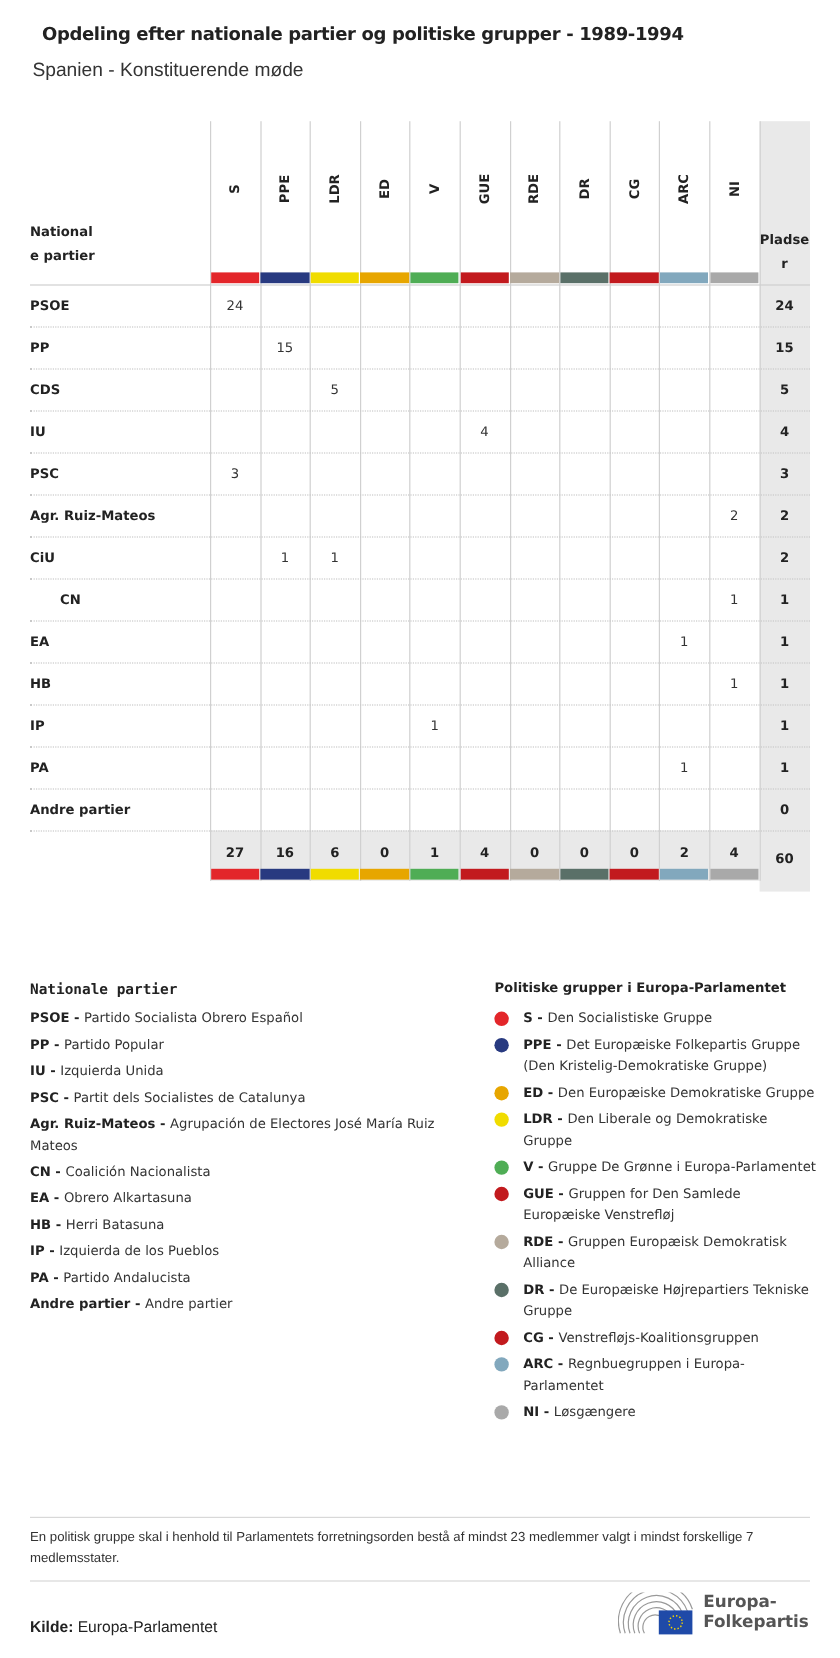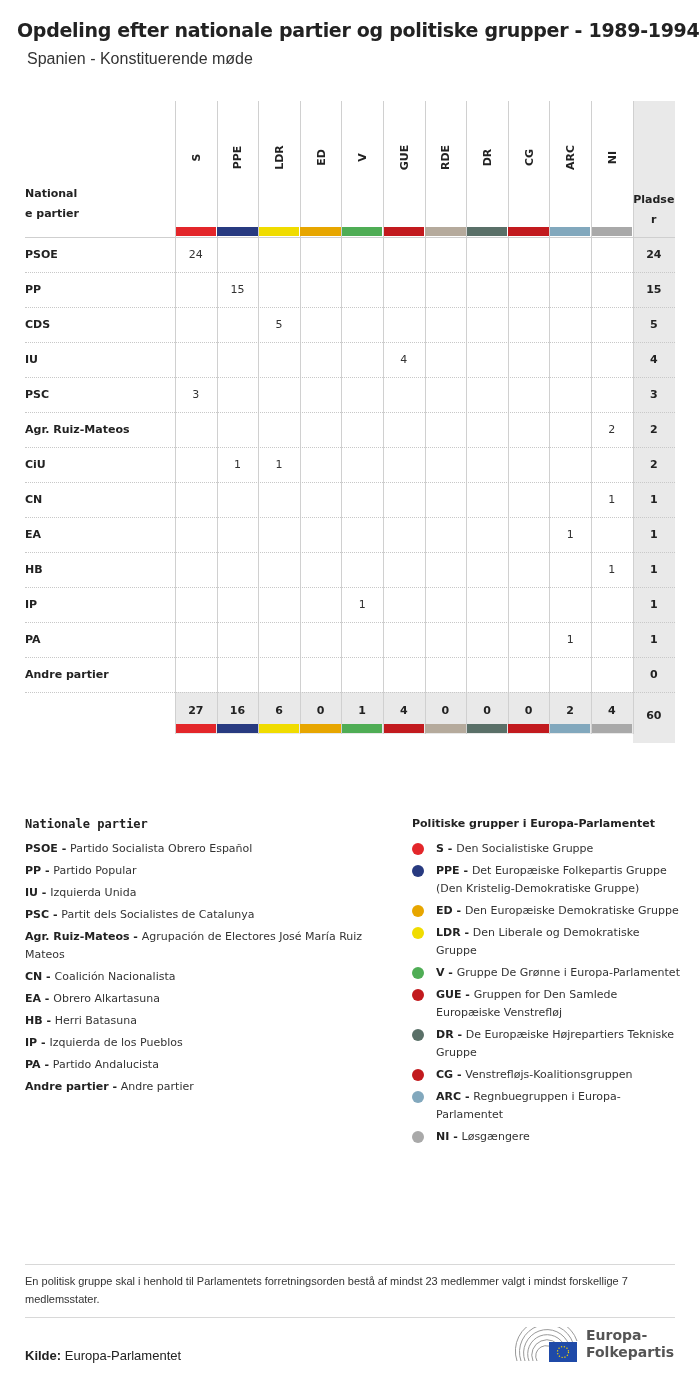--- a/index.html
+++ b/index.html
@@ -1,17 +1,17 @@
 <!DOCTYPE html>
 <html><head>
 <meta charset="utf-8">
 <style>
   * { box-sizing: border-box; margin: 0; padding: 0; }
   body { width: 700px; height: 1382px; background: #fff; font-family: "DejaVu Sans", sans-serif; color: #222; position: relative; overflow: hidden; }
-  .title { position: absolute; left: 17px; top: 19px; font-size: 19px; font-weight: bold; letter-spacing: -0.3px; color: #222; }
+  .title { position: absolute; left: 35px; top: 19px; font-size: 15px; font-weight: bold; letter-spacing: -0.3px; color: #222; }
   .subtitle { position: absolute; left: 27px; top: 50px; font-size: 16px; font-family: "Liberation Sans", sans-serif; color: #333; }
 
   #table { position: absolute; left: 25px; top: 101px; width: 650px; height: 645px; }
   .vline { position: absolute; top: 0; width: 1px; background: #d0d0d0; }
   .pladser-bg { position: absolute; background: #e9e9e9; }
   .col-head { position: absolute; font-size: 11px; font-weight: bold; color: #222; transform: rotate(-90deg); transform-origin: center; white-space: nowrap; text-align: center; width: 40px; }
   .color-bar { position: absolute; height: 9px; }
   .np-label { position: absolute; left: 0; font-size: 11px; font-weight: bold; line-height: 20px; color: #222; }
   .hline-solid { position: absolute; left: 0; height: 1px; background: #cfcfcf; }
   .hline-dot { position: absolute; left: 0; height: 0; border-top: 1px dotted #c8c8c8; }
@@ -128,21 +128,21 @@
     <div class="hline-dot" style="top: 311px; width: 650px;"></div>
     <div class="row-label" style="top: 322px;">Agr. Ruiz-Mateos</div>
     <div class="cell" style="left: 566px; width: 41.6px; top: 322px;">2</div>
     <div class="cell-total" style="left: 607.6px; width: 42.4px; top: 322px;">2</div>
     <div class="hline-dot" style="top: 346px; width: 650px;"></div>
     <div class="row-label" style="top: 357px;">CiU</div>
     <div class="cell" style="left: 191.6px; width: 41.6px; top: 357px;">1</div>
     <div class="cell" style="left: 233.2px; width: 41.6px; top: 357px;">1</div>
     <div class="cell-total" style="left: 607.6px; width: 42.4px; top: 357px;">2</div>
     <div class="hline-dot" style="top: 381px; width: 650px;"></div>
-    <div class="row-label" style="top: 392px;">CN</div>
+    <div class="row-label" style="top: 392px; margin-left: 25px;">CN</div>
     <div class="cell" style="left: 566px; width: 41.6px; top: 392px;">1</div>
     <div class="cell-total" style="left: 607.6px; width: 42.4px; top: 392px;">1</div>
     <div class="hline-dot" style="top: 416px; width: 650px;"></div>
     <div class="row-label" style="top: 427px;">EA</div>
     <div class="cell" style="left: 524.4px; width: 41.6px; top: 427px;">1</div>
     <div class="cell-total" style="left: 607.6px; width: 42.4px; top: 427px;">1</div>
     <div class="hline-dot" style="top: 451px; width: 650px;"></div>
     <div class="row-label" style="top: 462px;">HB</div>
     <div class="cell" style="left: 566px; width: 41.6px; top: 462px;">1</div>
     <div class="cell-total" style="left: 607.6px; width: 42.4px; top: 462px;">1</div>
@@ -177,20 +177,21 @@
   </div>
 
 <div class="legend-title-right">Politiske grupper i Europa-Parlamentet</div>
 <div class="legend-right" id="legend-right">
     <div class="item"><span class="dot" style="background: rgb(227, 38, 42);"></span><b>S - </b><span>Den Socialistiske Gruppe</span></div>
     <div class="item"><span class="dot" style="background: rgb(40, 58, 128);"></span><b>PPE - </b><span>Det Europæiske Folkepartis Gruppe (Den Kristelig-Demokratiske Gruppe)</span></div>
     <div class="item"><span class="dot" style="background: rgb(231, 166, 0);"></span><b>ED - </b><span>Den Europæiske Demokratiske Gruppe</span></div>
     <div class="item"><span class="dot" style="background: rgb(240, 220, 0);"></span><b>LDR - </b><span>Den Liberale og Demokratiske Gruppe</span></div>
     <div class="item"><span class="dot" style="background: rgb(79, 173, 85);"></span><b>V - </b><span>Gruppe De Grønne i Europa-Parlamentet</span></div>
     <div class="item"><span class="dot" style="background: rgb(194, 26, 30);"></span><b>GUE - </b><span>Gruppen for Den Samlede Europæiske Venstrefløj</span></div>
+    <div class="item"><span class="dot" style="background: rgb(181, 170, 156);"></span><b>RDE - </b><span>Gruppen Europæisk Demokratisk Alliance</span></div>
     <div class="item"><span class="dot" style="background: rgb(90, 112, 104);"></span><b>DR - </b><span>De Europæiske Højrepartiers Tekniske Gruppe</span></div>
     <div class="item"><span class="dot" style="background: rgb(194, 26, 30);"></span><b>CG - </b><span>Venstrefløjs-Koalitionsgruppen</span></div>
     <div class="item"><span class="dot" style="background: rgb(130, 168, 189);"></span><b>ARC - </b><span>Regnbuegruppen i Europa-Parlamentet</span></div>
     <div class="item"><span class="dot" style="background: rgb(169, 169, 169);"></span><b>NI - </b><span>Løsgængere</span></div>
   </div>
 
 <div class="sep" style="top:1264px"></div>
 <div class="footnote">En politisk gruppe skal i henhold til Parlamentets forretningsorden bestå af mindst 23 medlemmer valgt i mindst forskellige 7 medlemsstater.</div>
 <div class="sep" style="top:1317px"></div>
 

